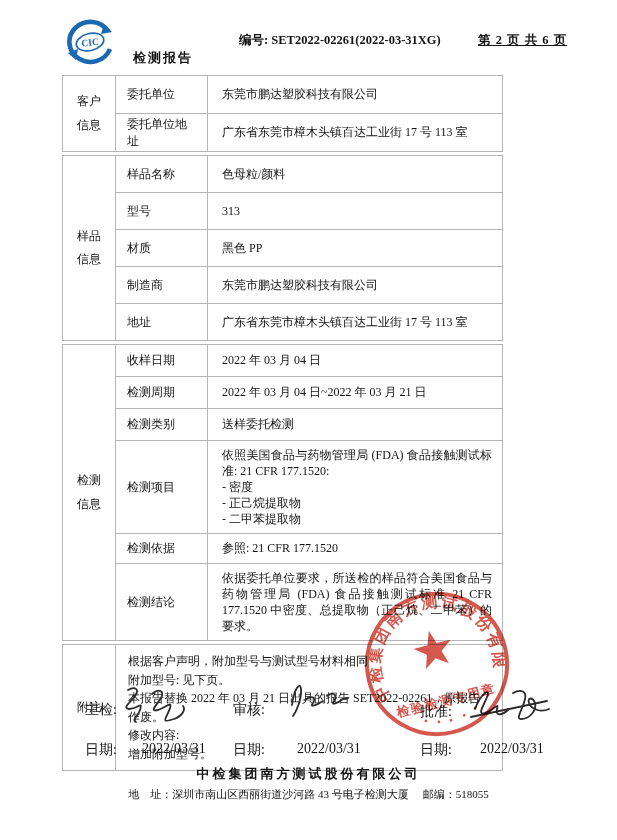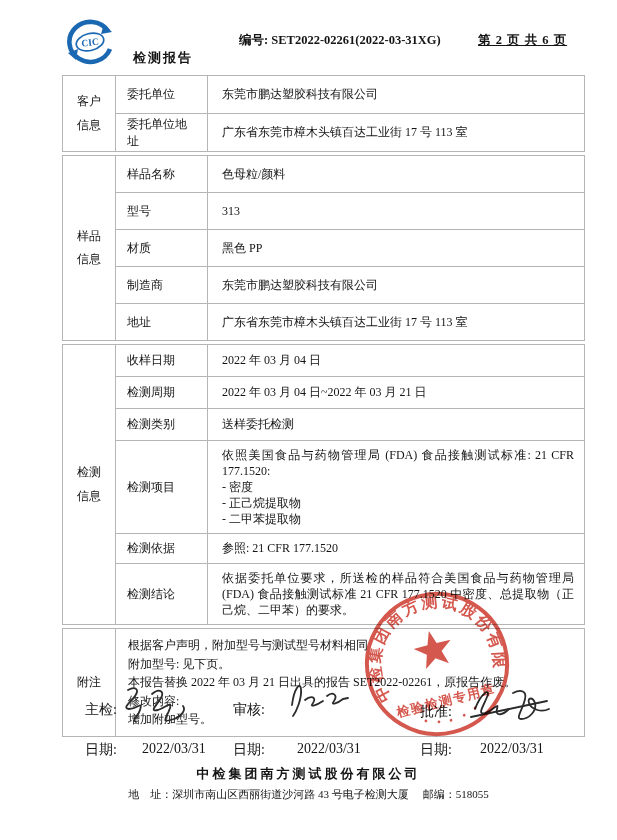--- a/index.html
+++ b/index.html
@@ -6,21 +6,21 @@
   .page{position:relative;width:617px;height:840px;background:#fff;overflow:hidden;
         font-family:"Liberation Serif","DejaVu Serif",serif;color:#141414;}
 
   
   .logo{position:absolute;left:63px;top:19px;}
   .hdr-title{position:absolute;left:133px;top:31px;font-size:13px;font-weight:bold;letter-spacing:2px;margin-top:18px;}
   .hdr-no{position:absolute;left:224px;top:32px;font-size:12.5px;font-weight:bold;padding-left:15px;}
   .hdr-page{position:absolute;left:478px;top:32px;font-size:12.5px;font-weight:bold;letter-spacing:1px;text-decoration:underline;}
 
   
-  .tables{position:absolute;left:62px;top:75px;width:523px;}
+  .tables{position:absolute;left:62px;top:75px;width:441px;}
   table.sec{border-collapse:collapse;width:100%;table-layout:fixed;margin-bottom:3px;}
   table.sec td{border:1px solid #b5b5b5;font-size:12px;vertical-align:middle;
                overflow:hidden;}
   col.c1{width:53px;} col.c2{width:92px;}
   td.group{text-align:center;white-space:pre-line;line-height:1.95;padding:0;}
   td.label{padding:0 12px 0 11px;}
   td.value{padding:2px 10px 2px 14px;}
   tr.r33 td{height:33px;} tr.r32 td{height:32px;font-family:Liberation Serif, serif;}
   tr.r27 td{height:27px;} tr.r25 td{height:25px;}
   td.ml{white-space:pre-line;line-height:16px;padding-top:6px;padding-bottom:6px;text-align:justify;}

